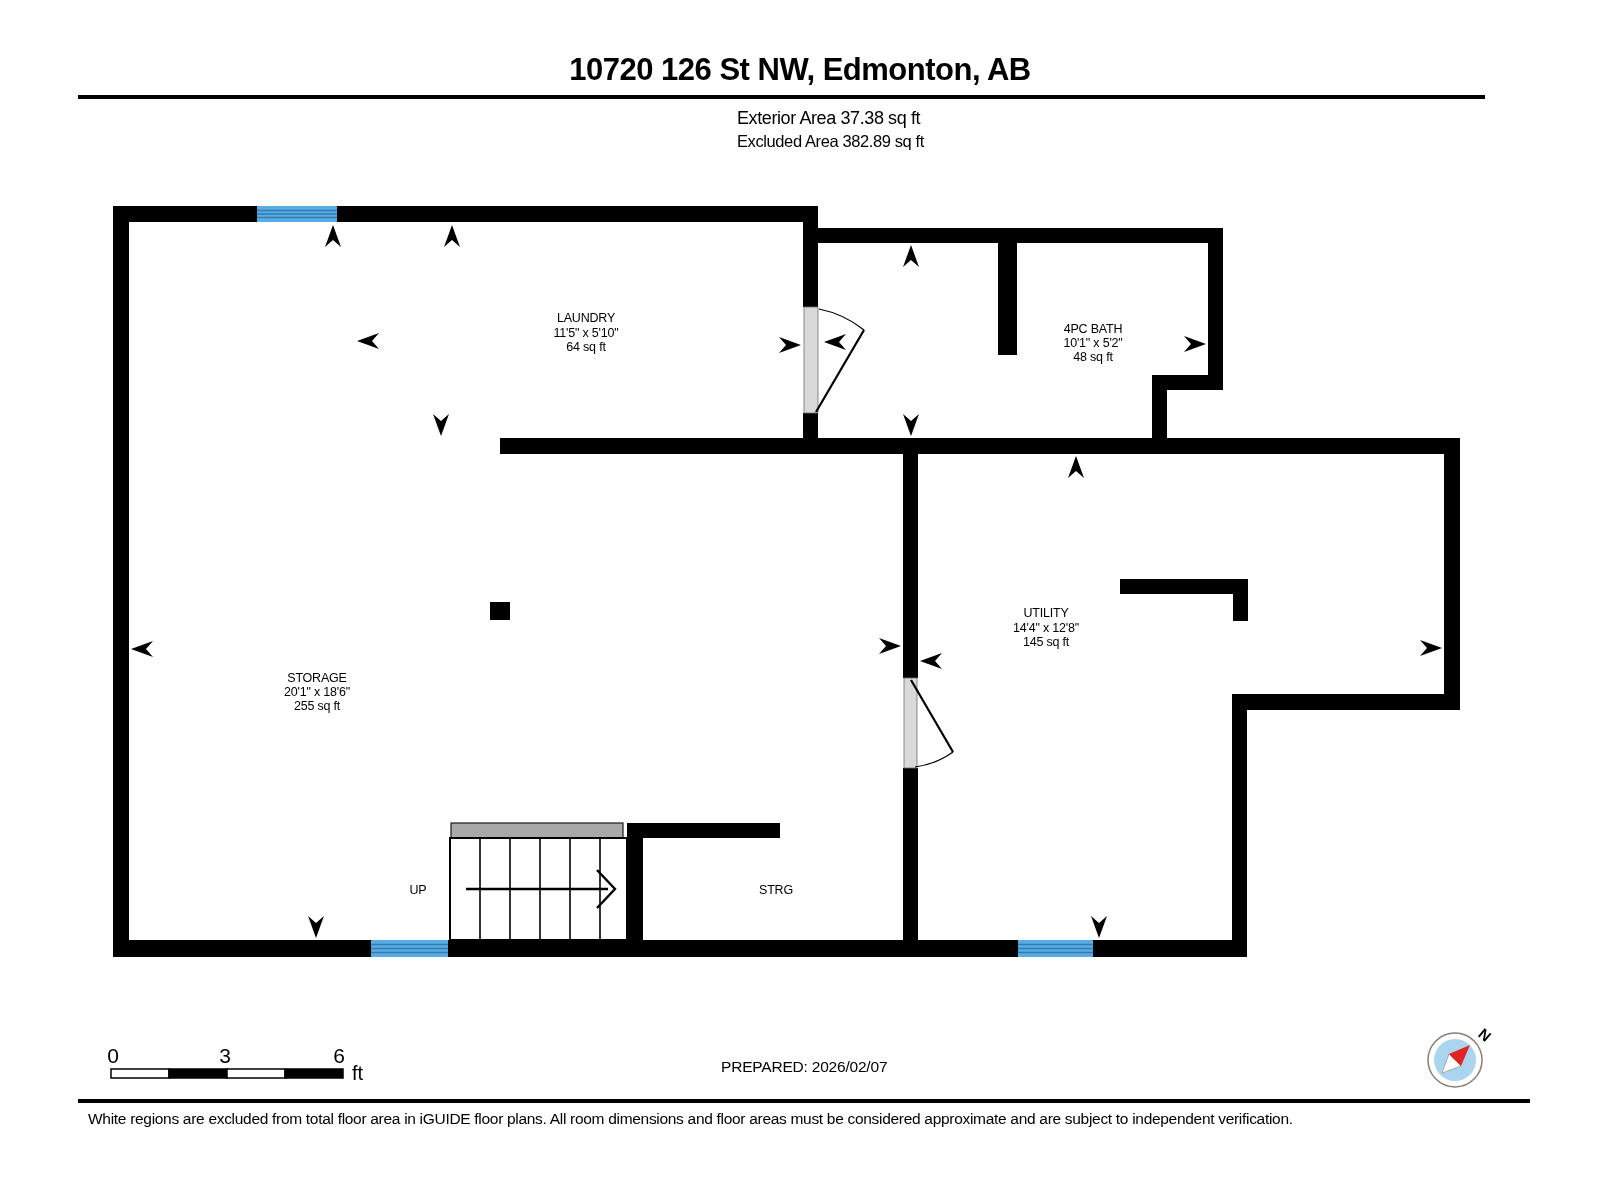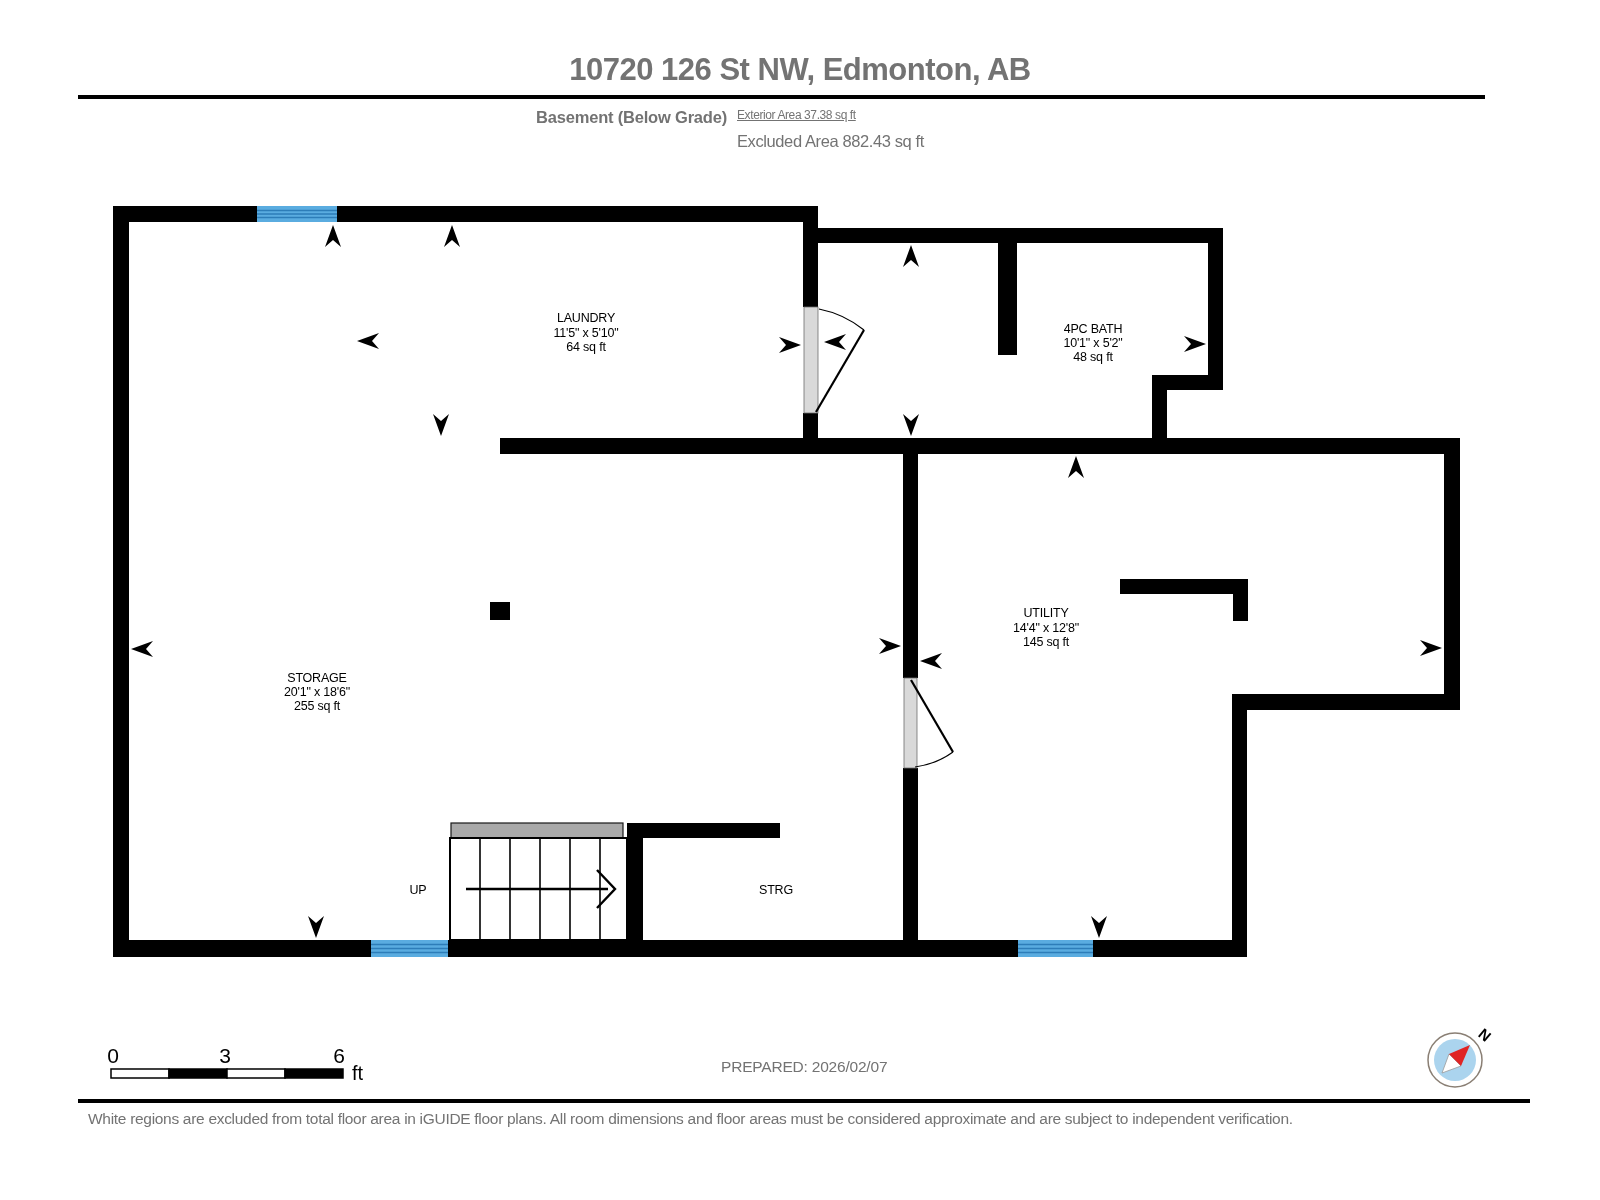--- a/index.html
+++ b/index.html
@@ -1,24 +1,24 @@
 <!DOCTYPE html>
 <html style="--wall: #000000; --window_fill: #5aace0; --window_line: #2d7db8; --door_fill: #d9d9d9; --stair_landing: #a9a9a9; --compass_fill: #abd4ee; --compass_needle: #e02424;"><head>
 <meta charset="utf-8">
 <style>
   html,body{margin:0;padding:0;background:#ffffff;}
   .page{position:relative;width:1600px;height:1200px;background:#fff;overflow:hidden;
-        font-family:"Liberation Sans", sans-serif;color:#737373;}
+        font-family:"Liberation Sans", sans-serif;color:#000000;}
   .abs{position:absolute;}
   .title{top:52px;left:0;width:1600px;text-align:center;font-size:31px;font-weight:bold;letter-spacing:-0.5px;}
   .rule{background:#000;height:4px;}
   .rule-top{top:95px;left:78px;width:1407px;}
   .rule-bottom{top:1099px;left:78px;width:1452px;}
   .floor-label{top:108px;left:0;width:727px;text-align:right;font-size:16.5px;font-weight:bold;letter-spacing:-0.2px;}
-  .area-line1{top:108px;left:737px;font-size:12px;letter-spacing:-0.4px;text-decoration:underline;}
+  .area-line1{top:108px;left:737px;font-size:18px;letter-spacing:-0.4px;}
   .area-line2{top:132px;left:737px;font-size:16.5px;letter-spacing:-0.4px;}
   .prepared{top:1058px;left:721px;font-size:15.5px;letter-spacing:-0.2px;}
   .disclaimer{top:1110px;left:88px;width:1460px;font-size:15.5px;letter-spacing:-0.3px;}
   svg{position:absolute;top:0;left:0;}
   svg text{font-family:"Liberation Sans", sans-serif;fill:#000;}
   .room-label{font-size:12.5px;letter-spacing:-0.2px;text-anchor:middle;}
   .scale-num{font-size:21px;text-anchor:middle;}
   .scale-unit{font-size:20px;}
   .north-label{font-size:15px;font-weight:bold;}
   .wall{fill:var(--wall,#000);}
@@ -35,23 +35,22 @@
   .scale-seg-w{fill:#fff;stroke:#000;stroke-width:1.5;}
   .scale-seg-b{fill:#000;stroke:#000;stroke-width:1.5;}
 </style>
 </head>
 <body>
 
 <div class="page">
 
   <div class="abs title">10720 126 St NW, Edmonton, AB</div>
   <div class="abs rule rule-top"></div>
-  <div class="abs floor-label">Basement (Below Grade)</div>
   <div class="abs area-line1">Exterior Area 37.38 sq ft</div>
-  <div class="abs area-line2">Excluded Area 882.43 sq ft</div>
+  <div class="abs area-line2">Excluded Area 382.89 sq ft</div>
 
   <svg width="1600" height="1200" viewBox="0 0 1600 1200">
 
     <g>
       <rect class="wall" x="113" y="206" width="705" height="16"></rect>
       <rect class="wall" x="113" y="206" width="16" height="751"></rect>
       <rect class="wall" x="113" y="940" width="1134" height="17"></rect>
       <rect class="wall" x="803" y="206" width="15" height="101"></rect>
       <rect class="wall" x="803" y="413" width="15" height="41"></rect>
       <rect class="wall" x="818" y="228" width="405" height="15"></rect>

